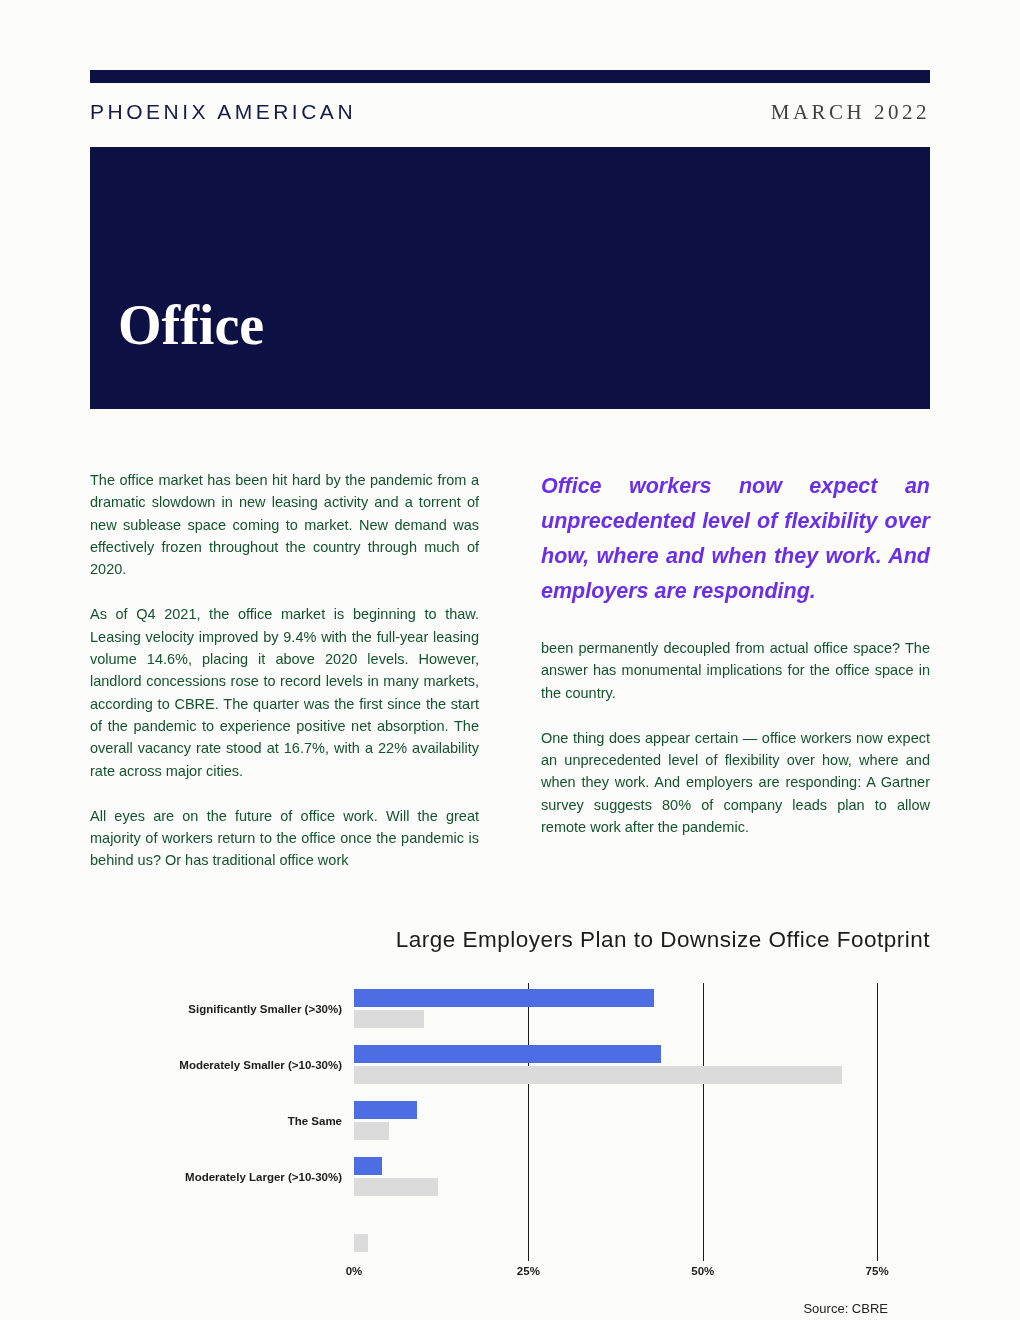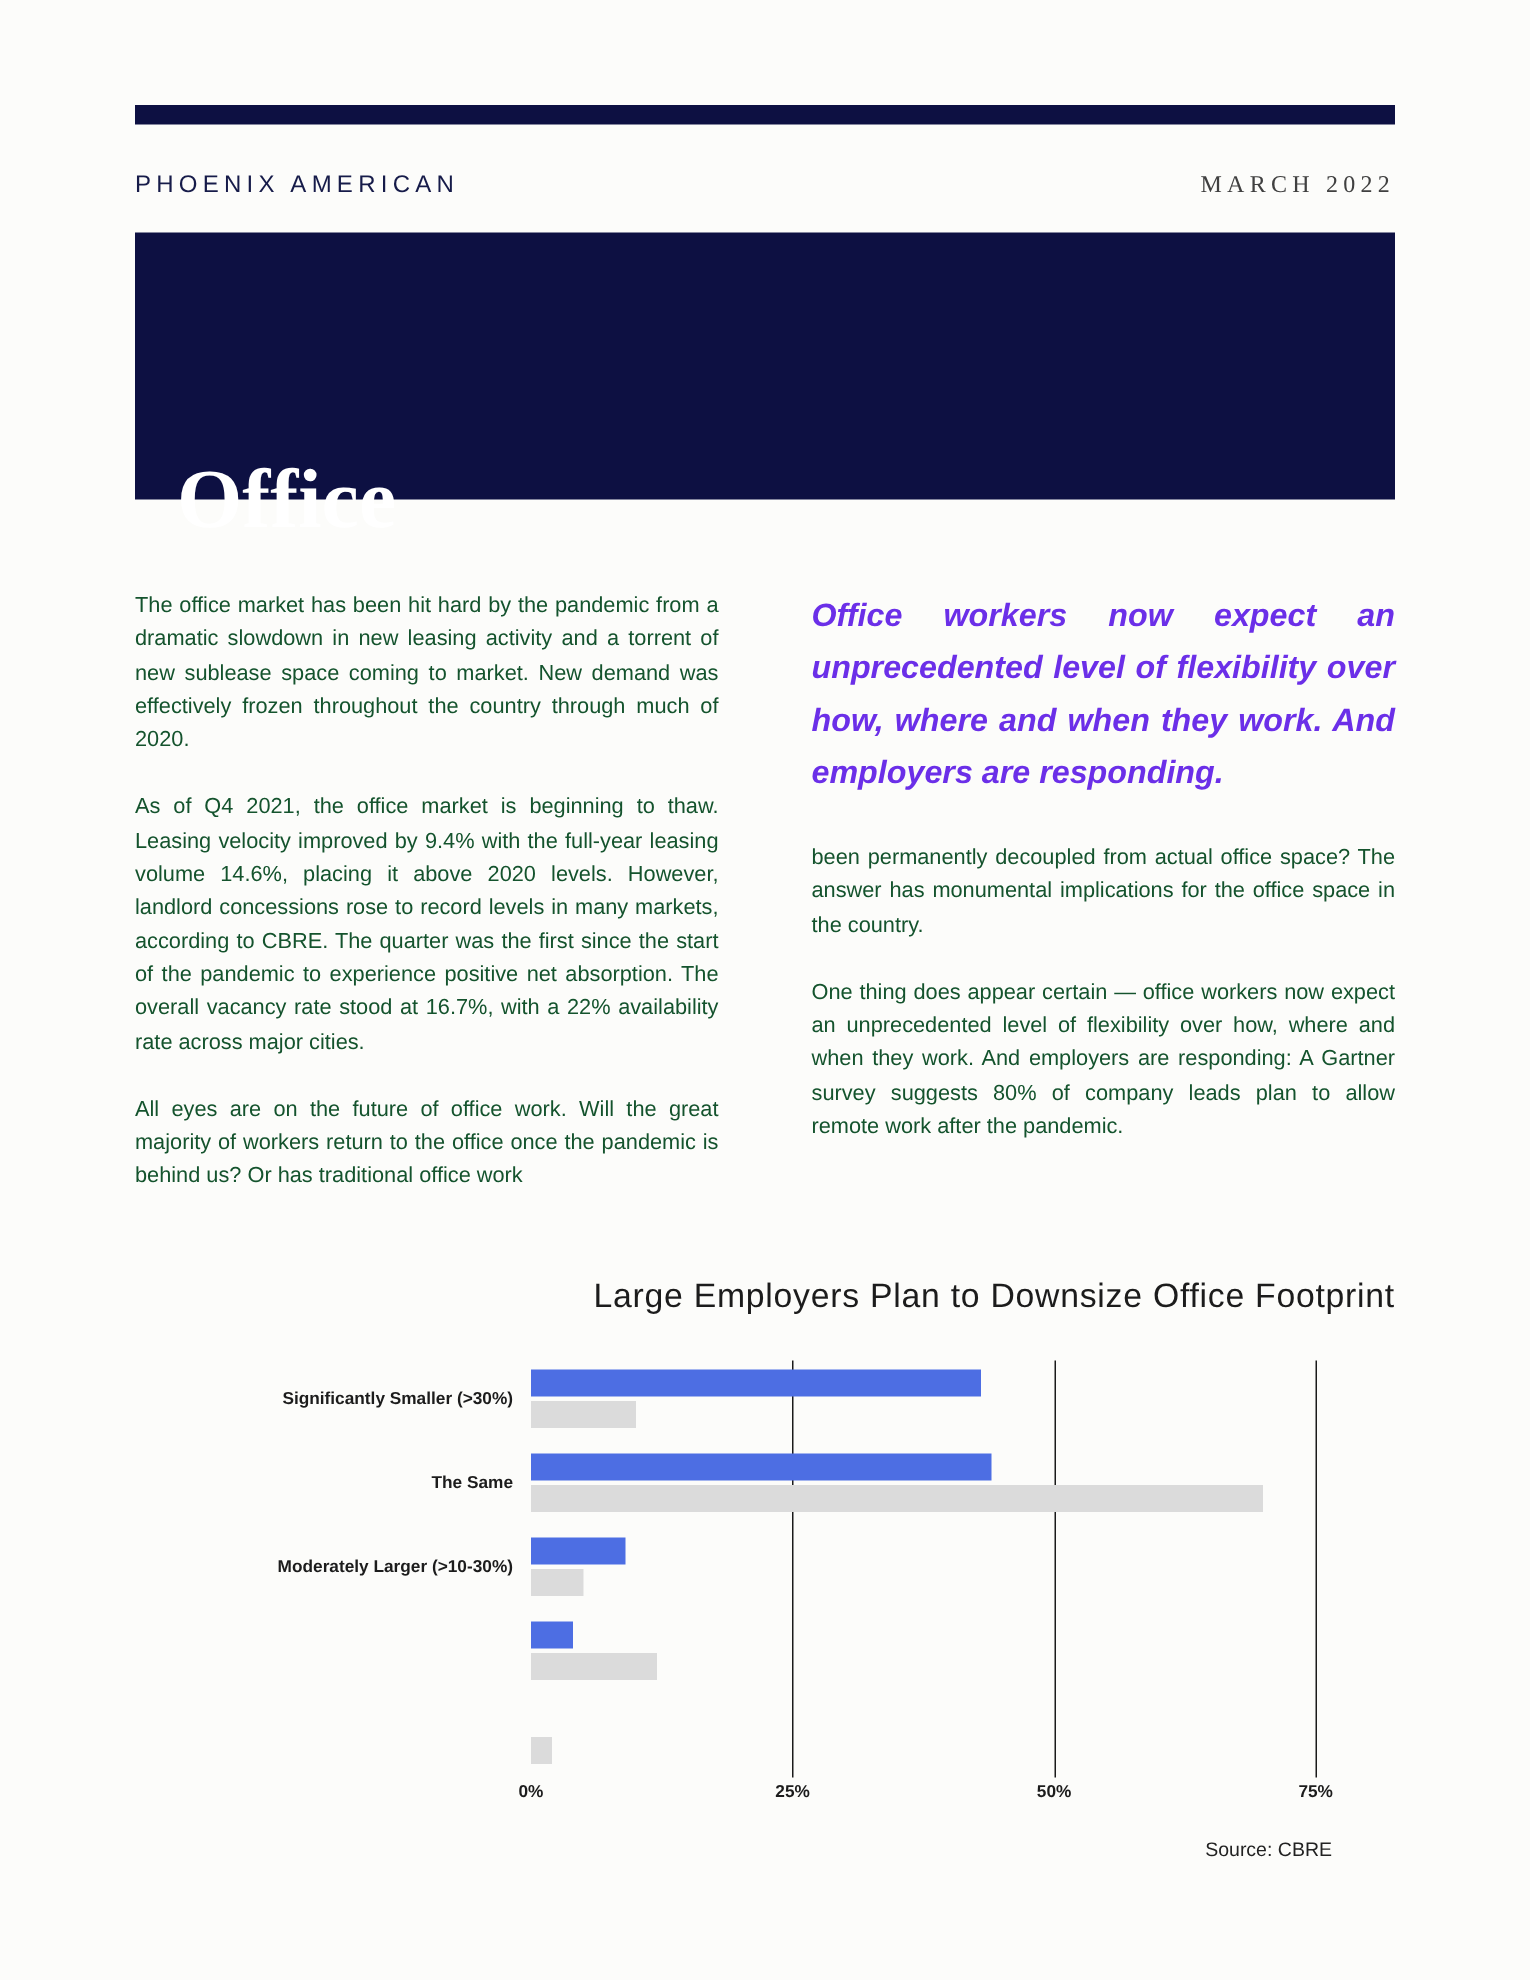--- a/index.html
+++ b/index.html
@@ -4,27 +4,27 @@
 <style>
   * { margin: 0; padding: 0; box-sizing: border-box; }
   html, body { background: #fcfcfa; }
   body { font-family: "Liberation Sans", sans-serif; color: #1f1f1f; }
   .page {
     width: 1020px; height: 1320px; margin: 0 auto;
     background: #fcfcfa; padding: 70px 90px 0 90px; overflow: hidden;
   }
   .topbar { height: 13px; width: 100%; background: var(--navy); }
   .masthead {
-    display: flex; justify-content: space-between; align-items: flex-end;
-    margin-top: 32px; letter-spacing: 3.5px; font-size: 16px;
+    display: flex; justify-content: space-between; align-items: flex-start;
+    margin-top: 17px; letter-spacing: 3.5px; font-size: 21px;
   }
   .brand { color: #161b49; }
   .issue-date { color: #404040; font-family: Liberation Serif, serif; }
   .hero {
-    margin-top: 22px; height: 178px; background: var(--navy);
+    margin-top: 22px; height: 262px; background: var(--navy);
     padding: 150px 0 16px 28px;
   }
   .hero h1 {
     font-family: "Liberation Serif", serif; font-weight: bold;
     font-size: 56px; color: #ffffff; line-height: 1;
   }
   .columns {
     display: flex; gap: 62px; margin-top: 60px;
   }
   .col { flex: 1; }
@@ -95,20 +95,21 @@
       <p class="body-par">been permanently decoupled from actual office space? The answer has monumental implications for the office space in the country.</p>
       <p class="body-par">One thing does appear certain — office workers now expect an unprecedented level of flexibility over how, where and when they work. And employers are responding: A Gartner survey suggests 80% of company leads plan to allow remote work after the pandemic.</p>
     </div>
   </div>
 
   <h2 class="chart-title">Large Employers Plan to Downsize Office Footprint</h2>
 
   <div class="chart-wrap">
     <div class="labels-col" id="labels-col">
         <div class="cat-label">Significantly Smaller (&gt;30%)</div>
+        <div class="cat-label">Moderately Smaller (&gt;10-30%)</div>
         <div class="cat-label">The Same</div>
         <div class="cat-label">Moderately Larger (&gt;10-30%)</div>
       </div>
     <div class="plot-area" id="plot-area">
         <div class="gridline" style="left: 31.25%;"></div>
         <div class="gridline" style="left: 62.5%;"></div>
         <div class="gridline" style="left: 93.75%;"></div>
         <div class="bar-group">
           <div class="bar" style="width: 53.75%; background: rgb(77, 110, 227);"></div>
           <div class="bar" style="width: 12.5%; background: rgb(219, 219, 219);"></div>

